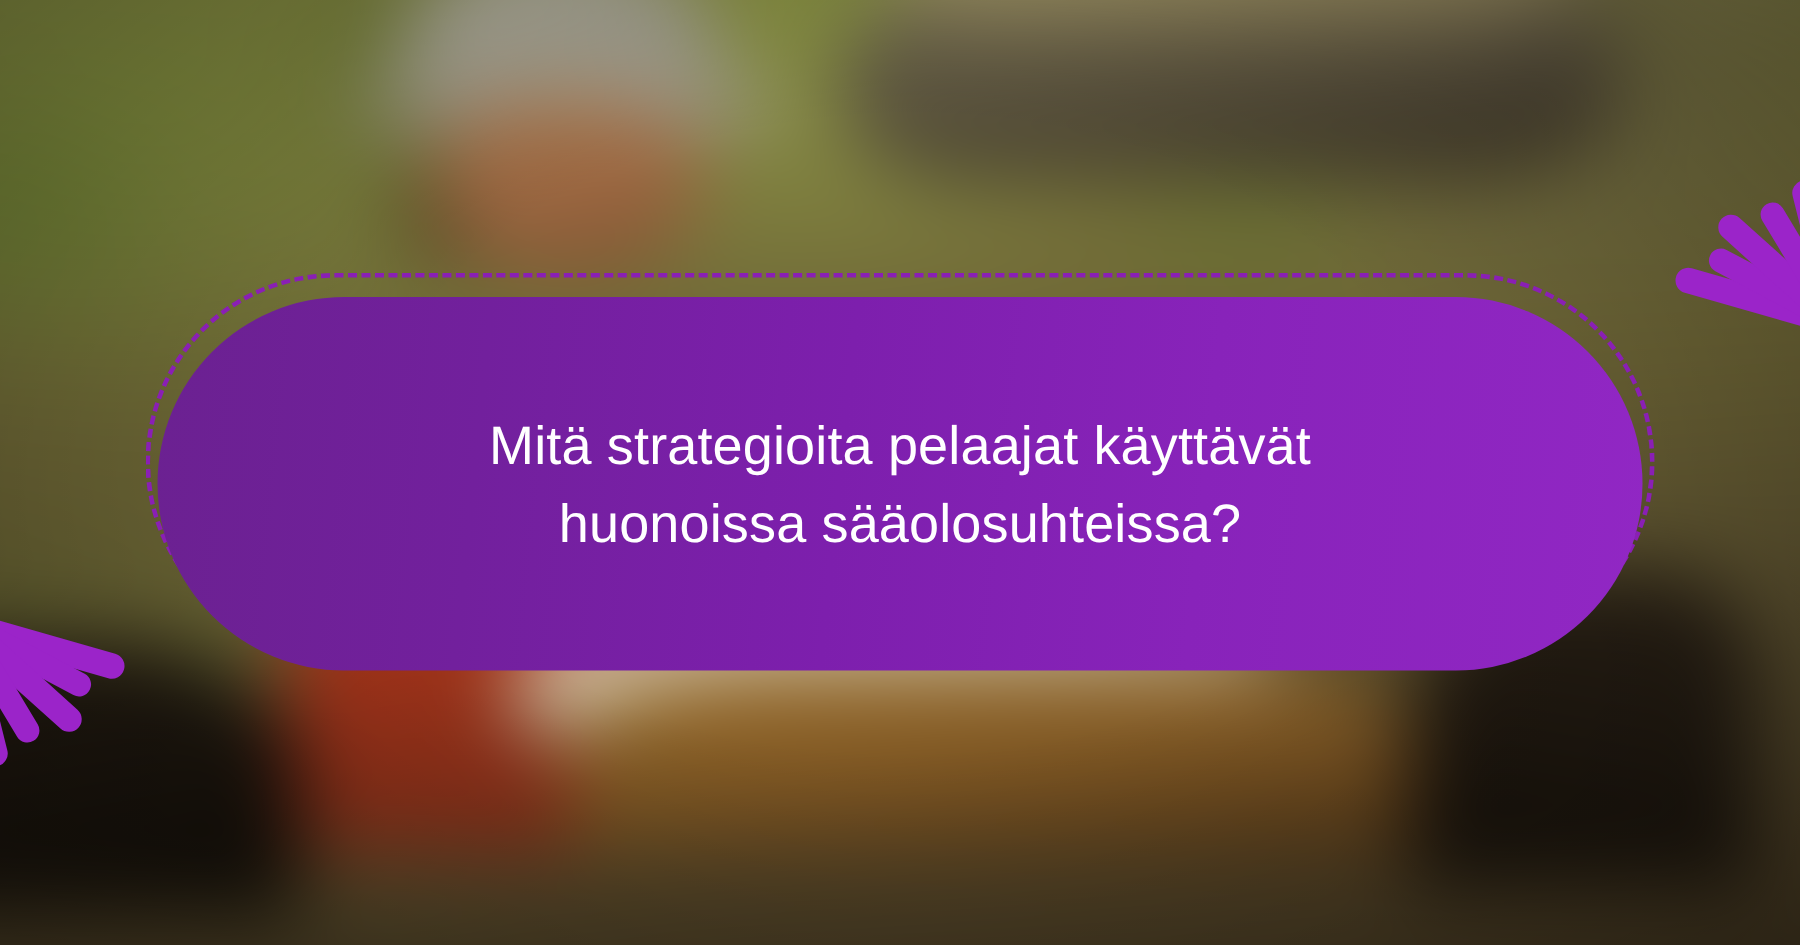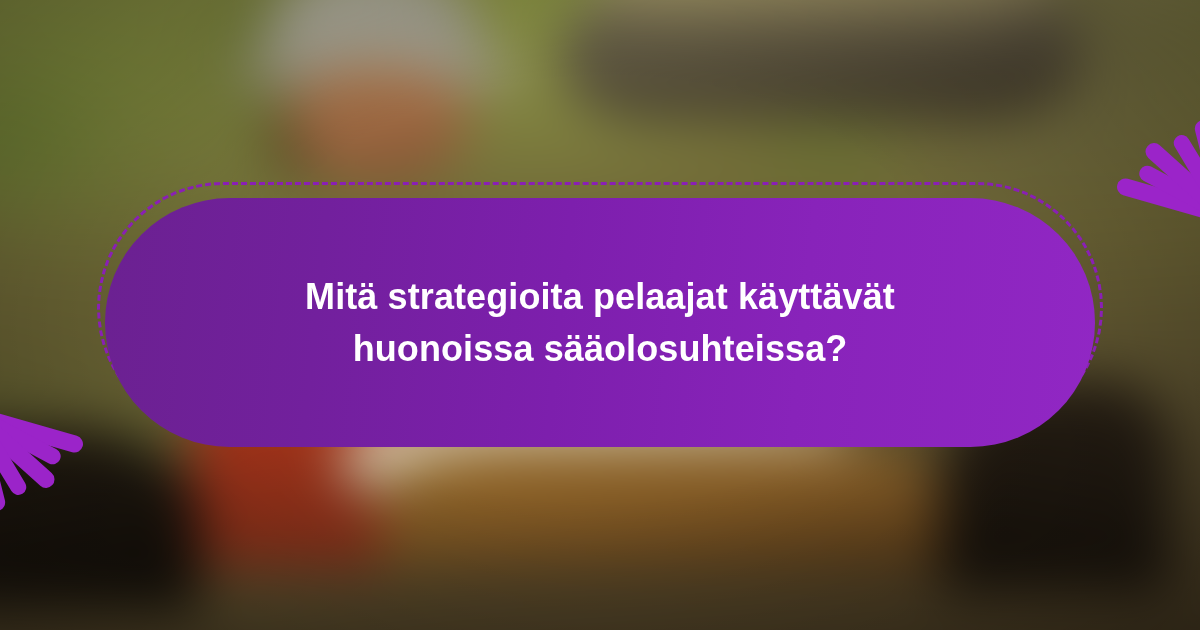--- a/index.html
+++ b/index.html
@@ -169,21 +169,21 @@
     align-items: center;
     justify-content: center;
     box-sizing: border-box;
     padding: 0 60px;
   }
 
   .card-title {
     color: #ffffff;
     font-size: 36px;
     line-height: 1.42;
-    font-weight: 700;
+    font-weight: 400;
     text-align: center;
     letter-spacing: 0.1px;
     max-width: 640px;
   }
 </style>
 </head>
 <body>
 
 <div id="stage">
 

